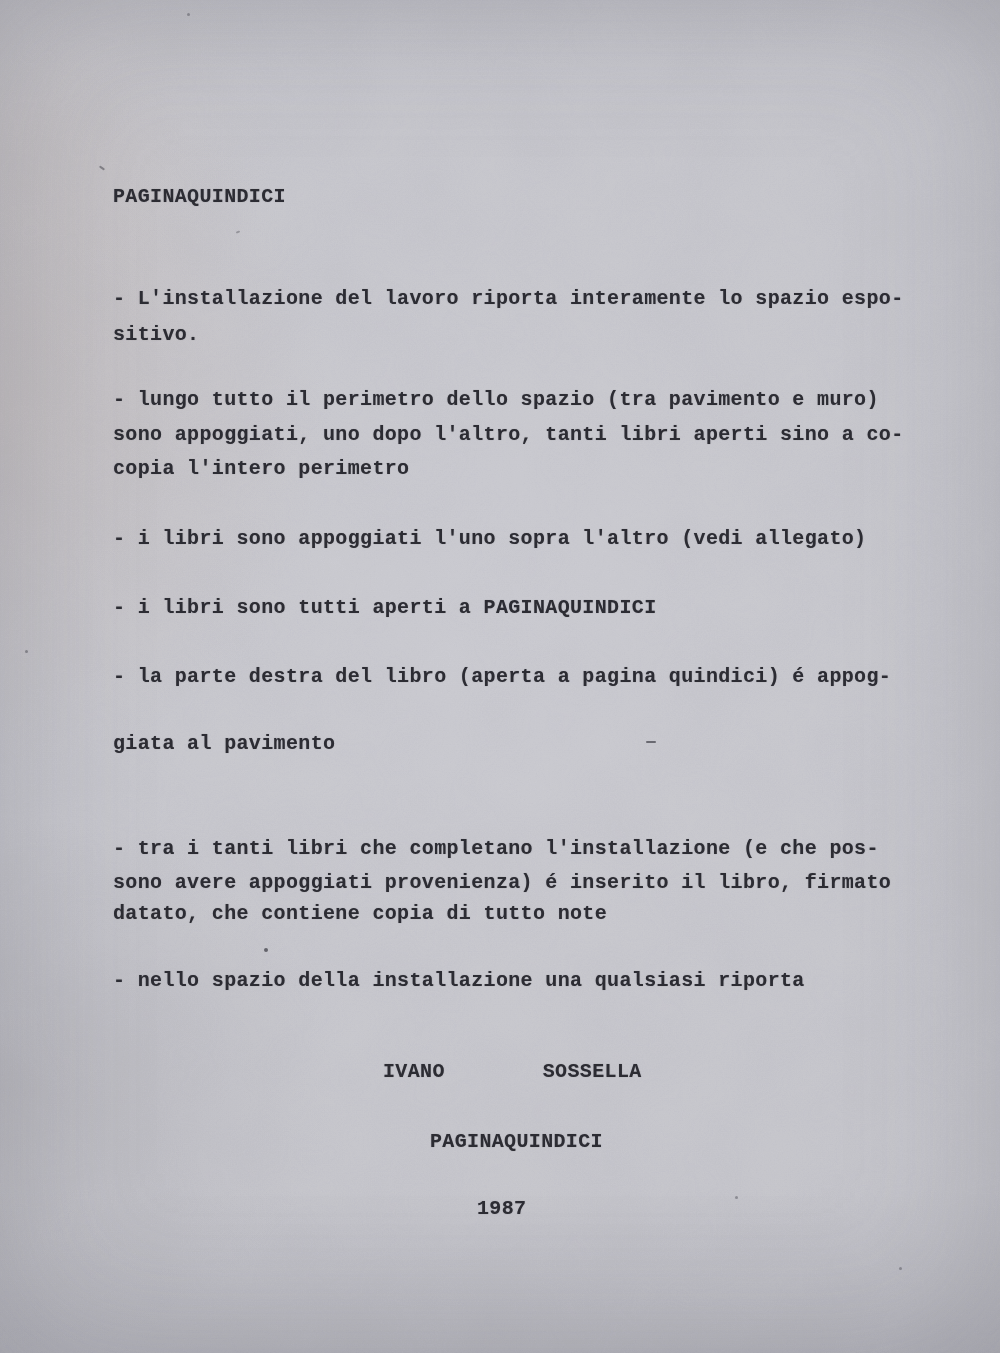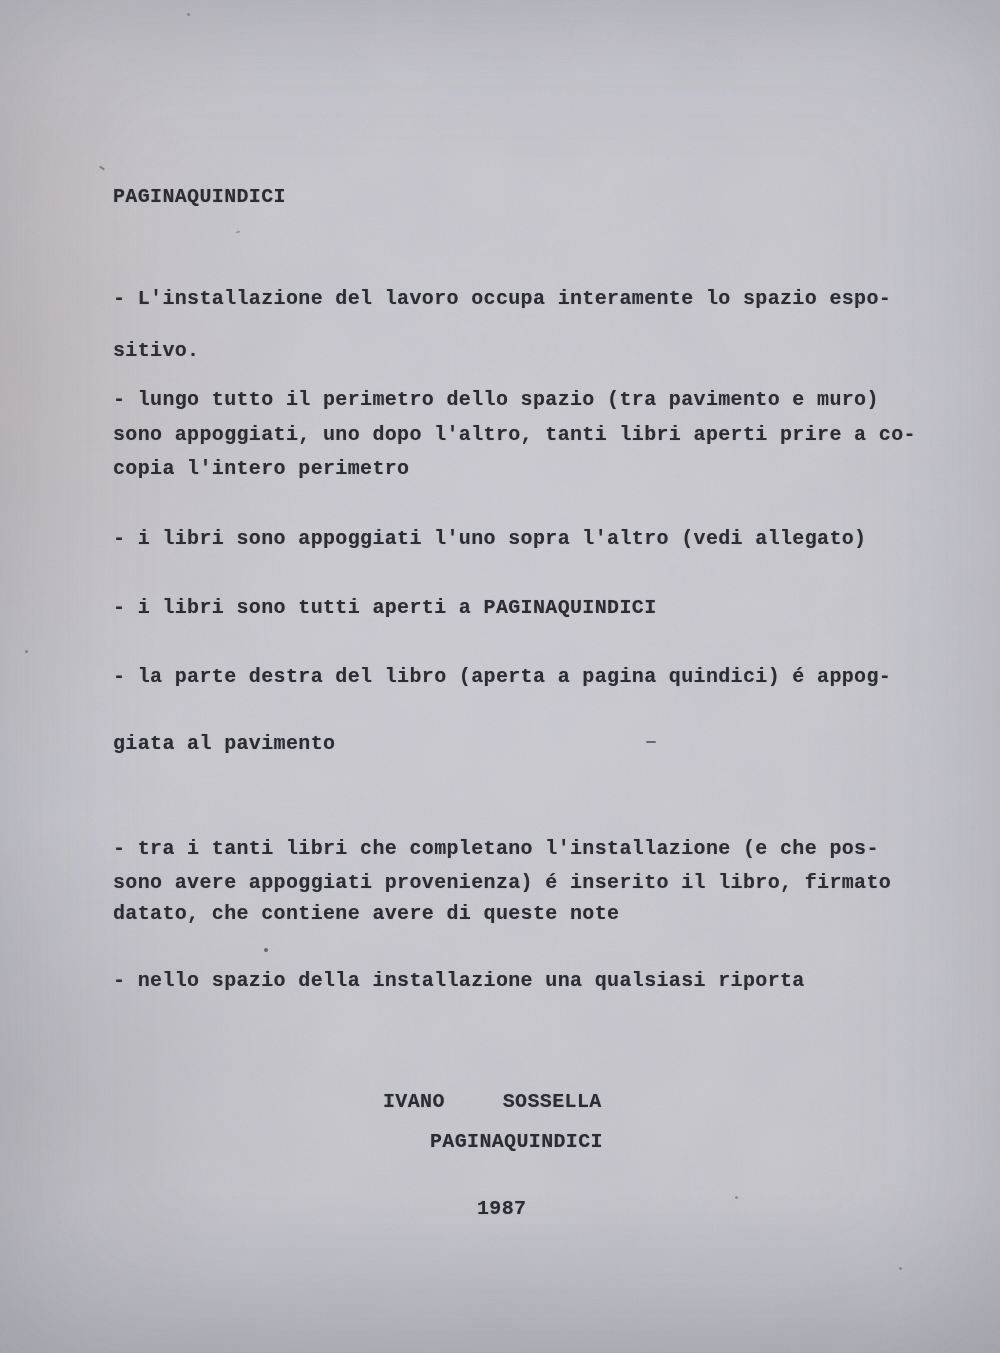--- a/index.html
+++ b/index.html
@@ -34,22 +34,21 @@
     left: 113px;
     font-size: 20px;
     font-weight: 700;
     letter-spacing: 0.35px;
     color: #2c2c33;
     white-space: pre;
     text-shadow: 0 0 1px rgba(44,44,51,0.35);
   }
   .sig-row {
     display: flex;
-    gap: 58px;
-    margin-top: 30px;
+    gap: 98px;
   }
   .speck {
     position: absolute;
     background: #4a4a52;
     border-radius: 50%;
   }
 </style>
 </head>
 <body>
 
@@ -63,38 +62,38 @@
     <filter id="mottle">
       <feTurbulence type="fractalNoise" baseFrequency="0.011" numOctaves="3" seed="4" stitchTiles="stitch"></feTurbulence>
       <feColorMatrix type="matrix" values="0 0 0 0 0.58  0 0 0 0 0.57  0 0 0 0 0.60  0 0 0 0.30 0"></feColorMatrix>
     </filter>
     <rect width="1000" height="1353" filter="url(#grain)" opacity="0.22"></rect>
     <rect width="1000" height="1353" filter="url(#mottle)" opacity="0.30"></rect>
   </svg>
 
   <div class="line" style="top:185px">PAGINAQUINDICI</div>
 
-  <div class="line" style="top:287px">- L'installazione del lavoro occupa interamente lo spazio espo-</div>
-  <div class="line" style="top:339px">sitivo.</div>
+  <div class="line" style="top:287px">- L'installazione del lavoro riporta interamente lo spazio espo-</div>
+  <div class="line" style="top:323px">sitivo.</div>
 
   <div class="line" style="top:388px">- lungo tutto il perimetro dello spazio (tra pavimento e muro)</div>
-  <div class="line" style="top:423px">sono appoggiati, uno dopo l'altro, tanti libri aperti prire a co-</div>
+  <div class="line" style="top:423px">sono appoggiati, uno dopo l'altro, tanti libri aperti sino a co-</div>
   <div class="line" style="top:457px">copia l'intero perimetro</div>
 
   <div class="line" style="top:527px">- i libri sono appoggiati l'uno sopra l'altro (vedi allegato)</div>
 
   <div class="line" style="top:596px">- i libri sono tutti aperti a PAGINAQUINDICI</div>
 
   <div class="line" style="top:665px">- la parte destra del libro (aperta a pagina quindici) é appog-</div>
   <div class="line" style="top:732px">giata al pavimento</div>
 
 
   <div class="line" style="top:837px">- tra i tanti libri che completano l'installazione (e che pos-</div>
   <div class="line" style="top:871px">sono avere appoggiati provenienza) é inserito il libro, firmato</div>
-  <div class="line" style="top:902px">datato, che contiene avere di queste note</div>
+  <div class="line" style="top:902px">datato, che contiene copia di tutto note</div>
 
   <div class="line" style="top:969px">- nello spazio della installazione una qualsiasi riporta</div>
 
   <div class="line sig-row" style="top:1060px; left:383px">
     <span>IVANO</span>
     <span>SOSSELLA</span>
   </div>
   <div class="line" style="top:1130px; left:430px">PAGINAQUINDICI</div>
   <div class="line" style="top:1197px; left:477px">1987</div>
 

